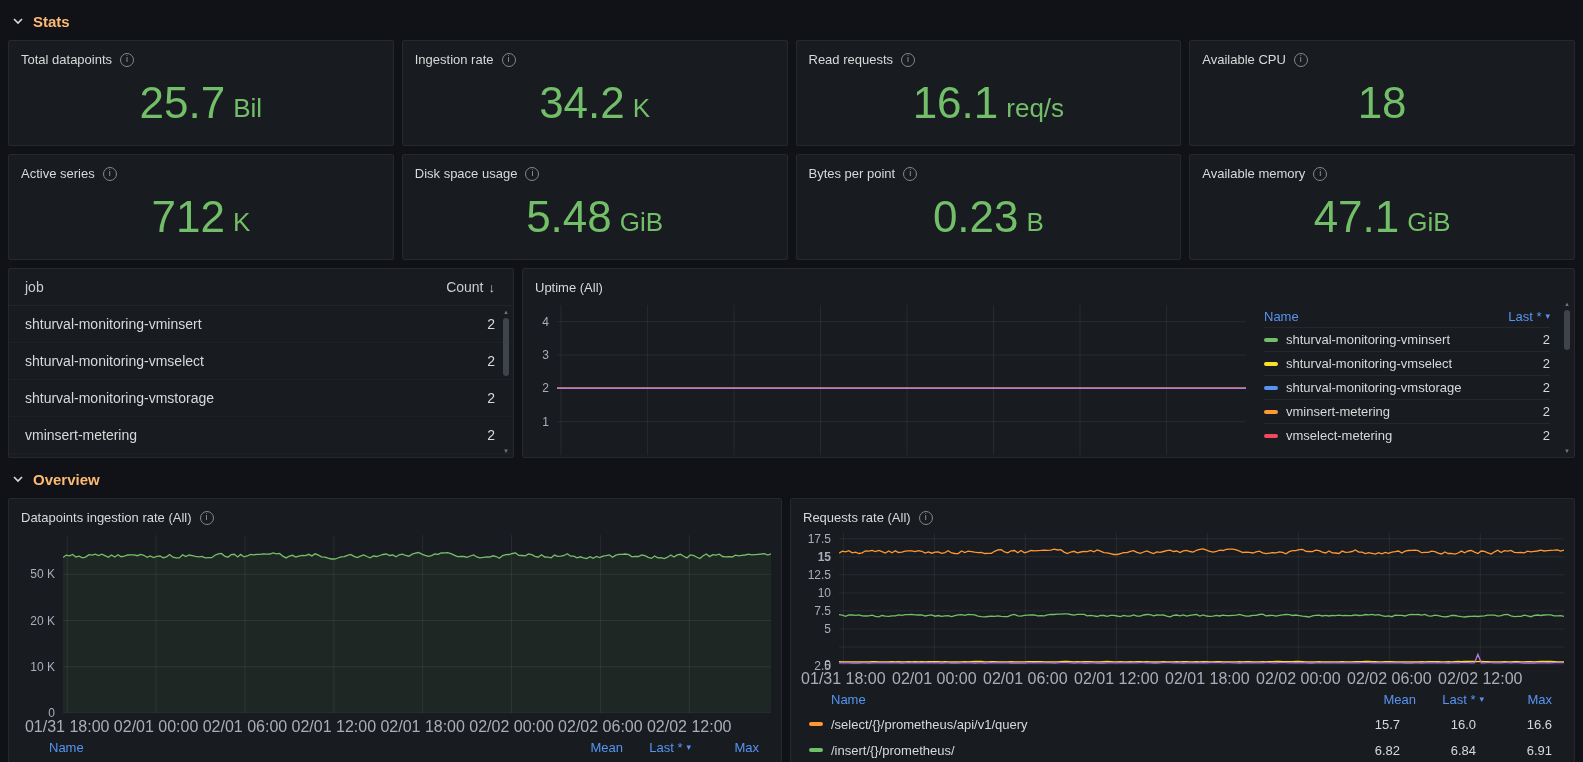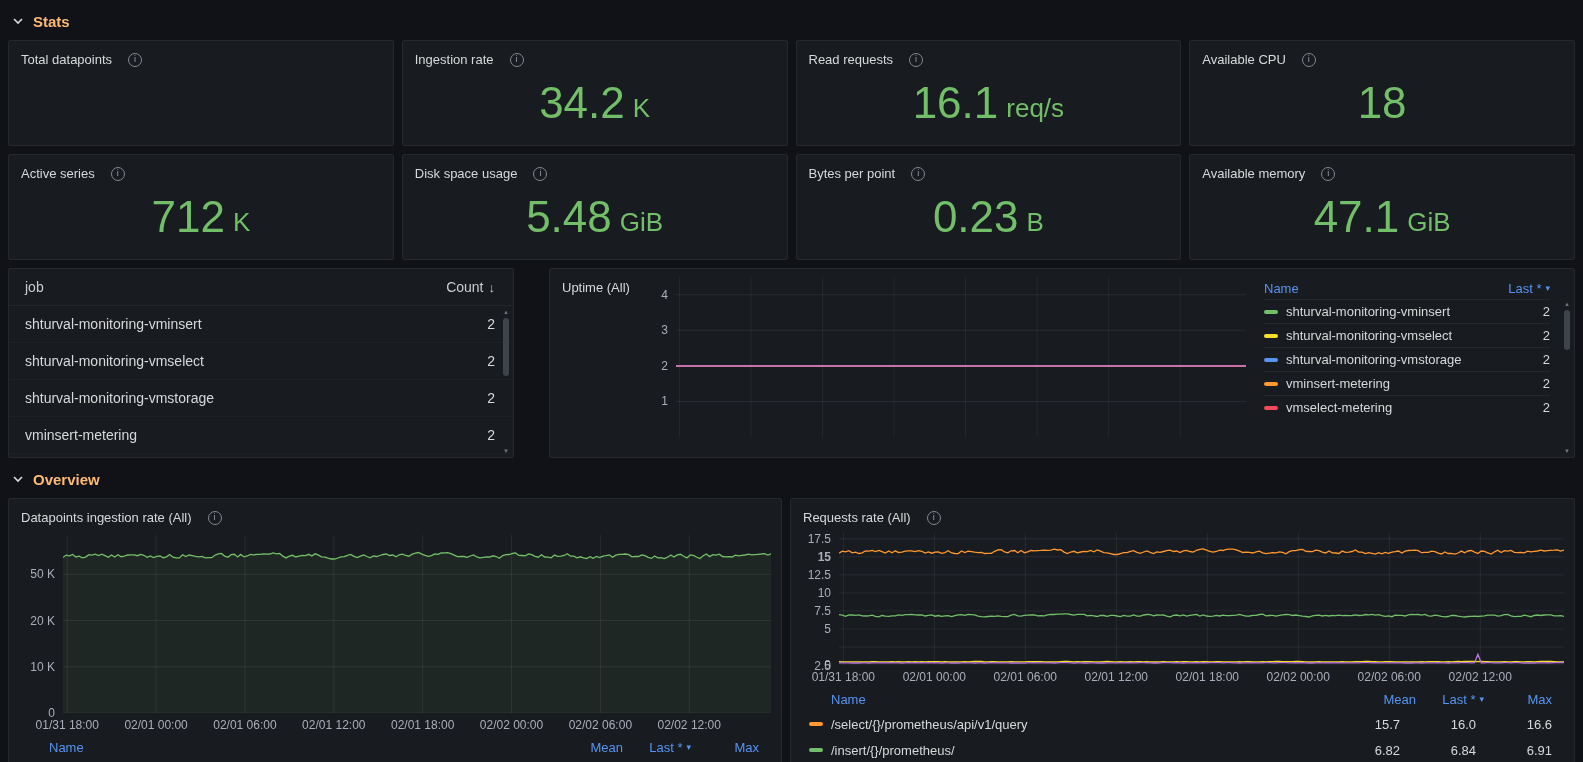--- a/index.html
+++ b/index.html
@@ -9,21 +9,21 @@
     background: #111217; padding: 8px;
     font-family: "Liberation Sans", "DejaVu Sans", sans-serif;
     color: #d8d9da;
   }
   
   .section-header { display:flex; align-items:center; gap:9px; height:26px; margin:0 0 6px 4px; cursor:pointer; }
   .section-header .chev { display:inline-flex; width:12px; }
   .section-title { font-size:15px; font-weight:700; color:#fdba74; }
   
   .panel { background:#181b1f; border:1px solid #26282e; border-radius:2px; position:relative; overflow:hidden; }
-  .panel-header { display:flex; align-items:center; gap:16px; padding:9px 12px 0 12px; height:28px; }
+  .panel-header { display:flex; align-items:center; gap:8px; padding:9px 12px 0 12px; height:28px; }
   .panel-title { font-size:13px; font-weight:500; color:#d8d9da; cursor:pointer; white-space:nowrap; }
   .info-icon {
     width:14px; height:14px; border:1px solid #84888e; border-radius:50%;
     display:inline-flex; align-items:center; justify-content:center;
     font-size:9px; color:#9aa0a6; cursor:pointer; flex:none; line-height:1;
   }
   
   .stat-row { display:flex; gap:8px; height:106px; margin-bottom:8px; }
   .stat-panel { flex:1; display:flex; flex-direction:column; }
   .stat-value-wrap { flex:1; display:flex; align-items:center; justify-content:center; margin-top:-8px; }
@@ -38,26 +38,26 @@
   .sort-arrow { font-size:13px; color:#c9ccd1; }
   .tbl-row { display:flex; align-items:center; height:37px; padding:0 18px 0 16px; border-bottom:1px solid #1d2025; font-size:14px; color:#d8d9da; cursor:pointer; }
   .tbl-cell-count { margin-left:auto; }
   
   .plot-grid { display:grid; grid-template-columns:40px 1fr; grid-template-rows:1fr 20px; }
   .y-axis { grid-area:1/1; position:relative; }
   .y-axis span { position:absolute; right:8px; transform:translateY(-50%); font-size:12px; color:rgba(204,204,220,0.82); white-space:nowrap; }
   .plot-cell { grid-area:1/2; position:relative; cursor:crosshair; }
   .plot-cell svg { width:100%; height:100%; display:block; }
   .x-axis { grid-area:2/2; position:relative; overflow:visible; }
-  .x-axis span { position:absolute; top:5px; transform:translateX(-50%); font-size:12px; color:rgba(204,204,220,0.82); white-space:nowrap; }
+  .x-axis span { position:absolute; top:5px; transform:translateX(-50%); font-size:16px; color:rgba(204,204,220,0.82); white-space:nowrap; }
   .grid { stroke:rgba(204,204,220,0.09); stroke-width:1; }
   .swatch { display:inline-block; width:14px; height:4px; border-radius:2px; flex:none; }
   .caret { font-size:9px; margin-left:4px; }
   
-  .uptime-panel { flex:1; display:flex; flex-direction:row; min-width:0;margin-left:27px; }
+  .uptime-panel { flex:1; display:flex; flex-direction:column; min-width:0; }
   .uptime-body { flex:1; display:flex; min-height:0; padding:8px 10px 0 8px; }
   .uptime-body .plot-grid { flex:1; min-width:0; grid-template-columns:26px 1fr; }
   .uptime-legend { width:318px; flex:none; padding:0 14px 0 18px; overflow:hidden; height:150px; }
   .ul-head { display:flex; justify-content:space-between; align-items:center; height:22px; font-size:13px; font-weight:500; color:#5794f2; }
   .ul-head .lh-last { cursor:pointer; display:flex; align-items:center; }
   .ul-row { display:flex; align-items:center; gap:8px; height:24px; border-top:1px solid rgba(204,204,220,0.07); font-size:13px; color:#d8d9da; cursor:pointer; }
   .ul-val { margin-left:auto; }
   
   .bottom-row { display:flex; gap:8px; height:320px; margin-top:0; }
   .ts-col { display:flex; flex-direction:column; }
@@ -92,20 +92,24 @@
         </svg>
     </span>
     <span class="section-title">Stats</span>
   </div>
 
   <div class="stat-row">
     <div class="panel stat-panel">
       <div class="panel-header">
         <span class="panel-title">Total datapoints</span>
         <span class="info-icon">i</span>
+      </div>
+      <div class="stat-value-wrap">
+        <span class="stat-value">25.7</span>
+        <span class="stat-unit">Bil</span>
       </div>
     </div>
     <div class="panel stat-panel">
       <div class="panel-header">
         <span class="panel-title">Ingestion rate</span>
         <span class="info-icon">i</span>
       </div>
       <div class="stat-value-wrap">
         <span class="stat-value">34.2</span>
         <span class="stat-unit">K</span>

